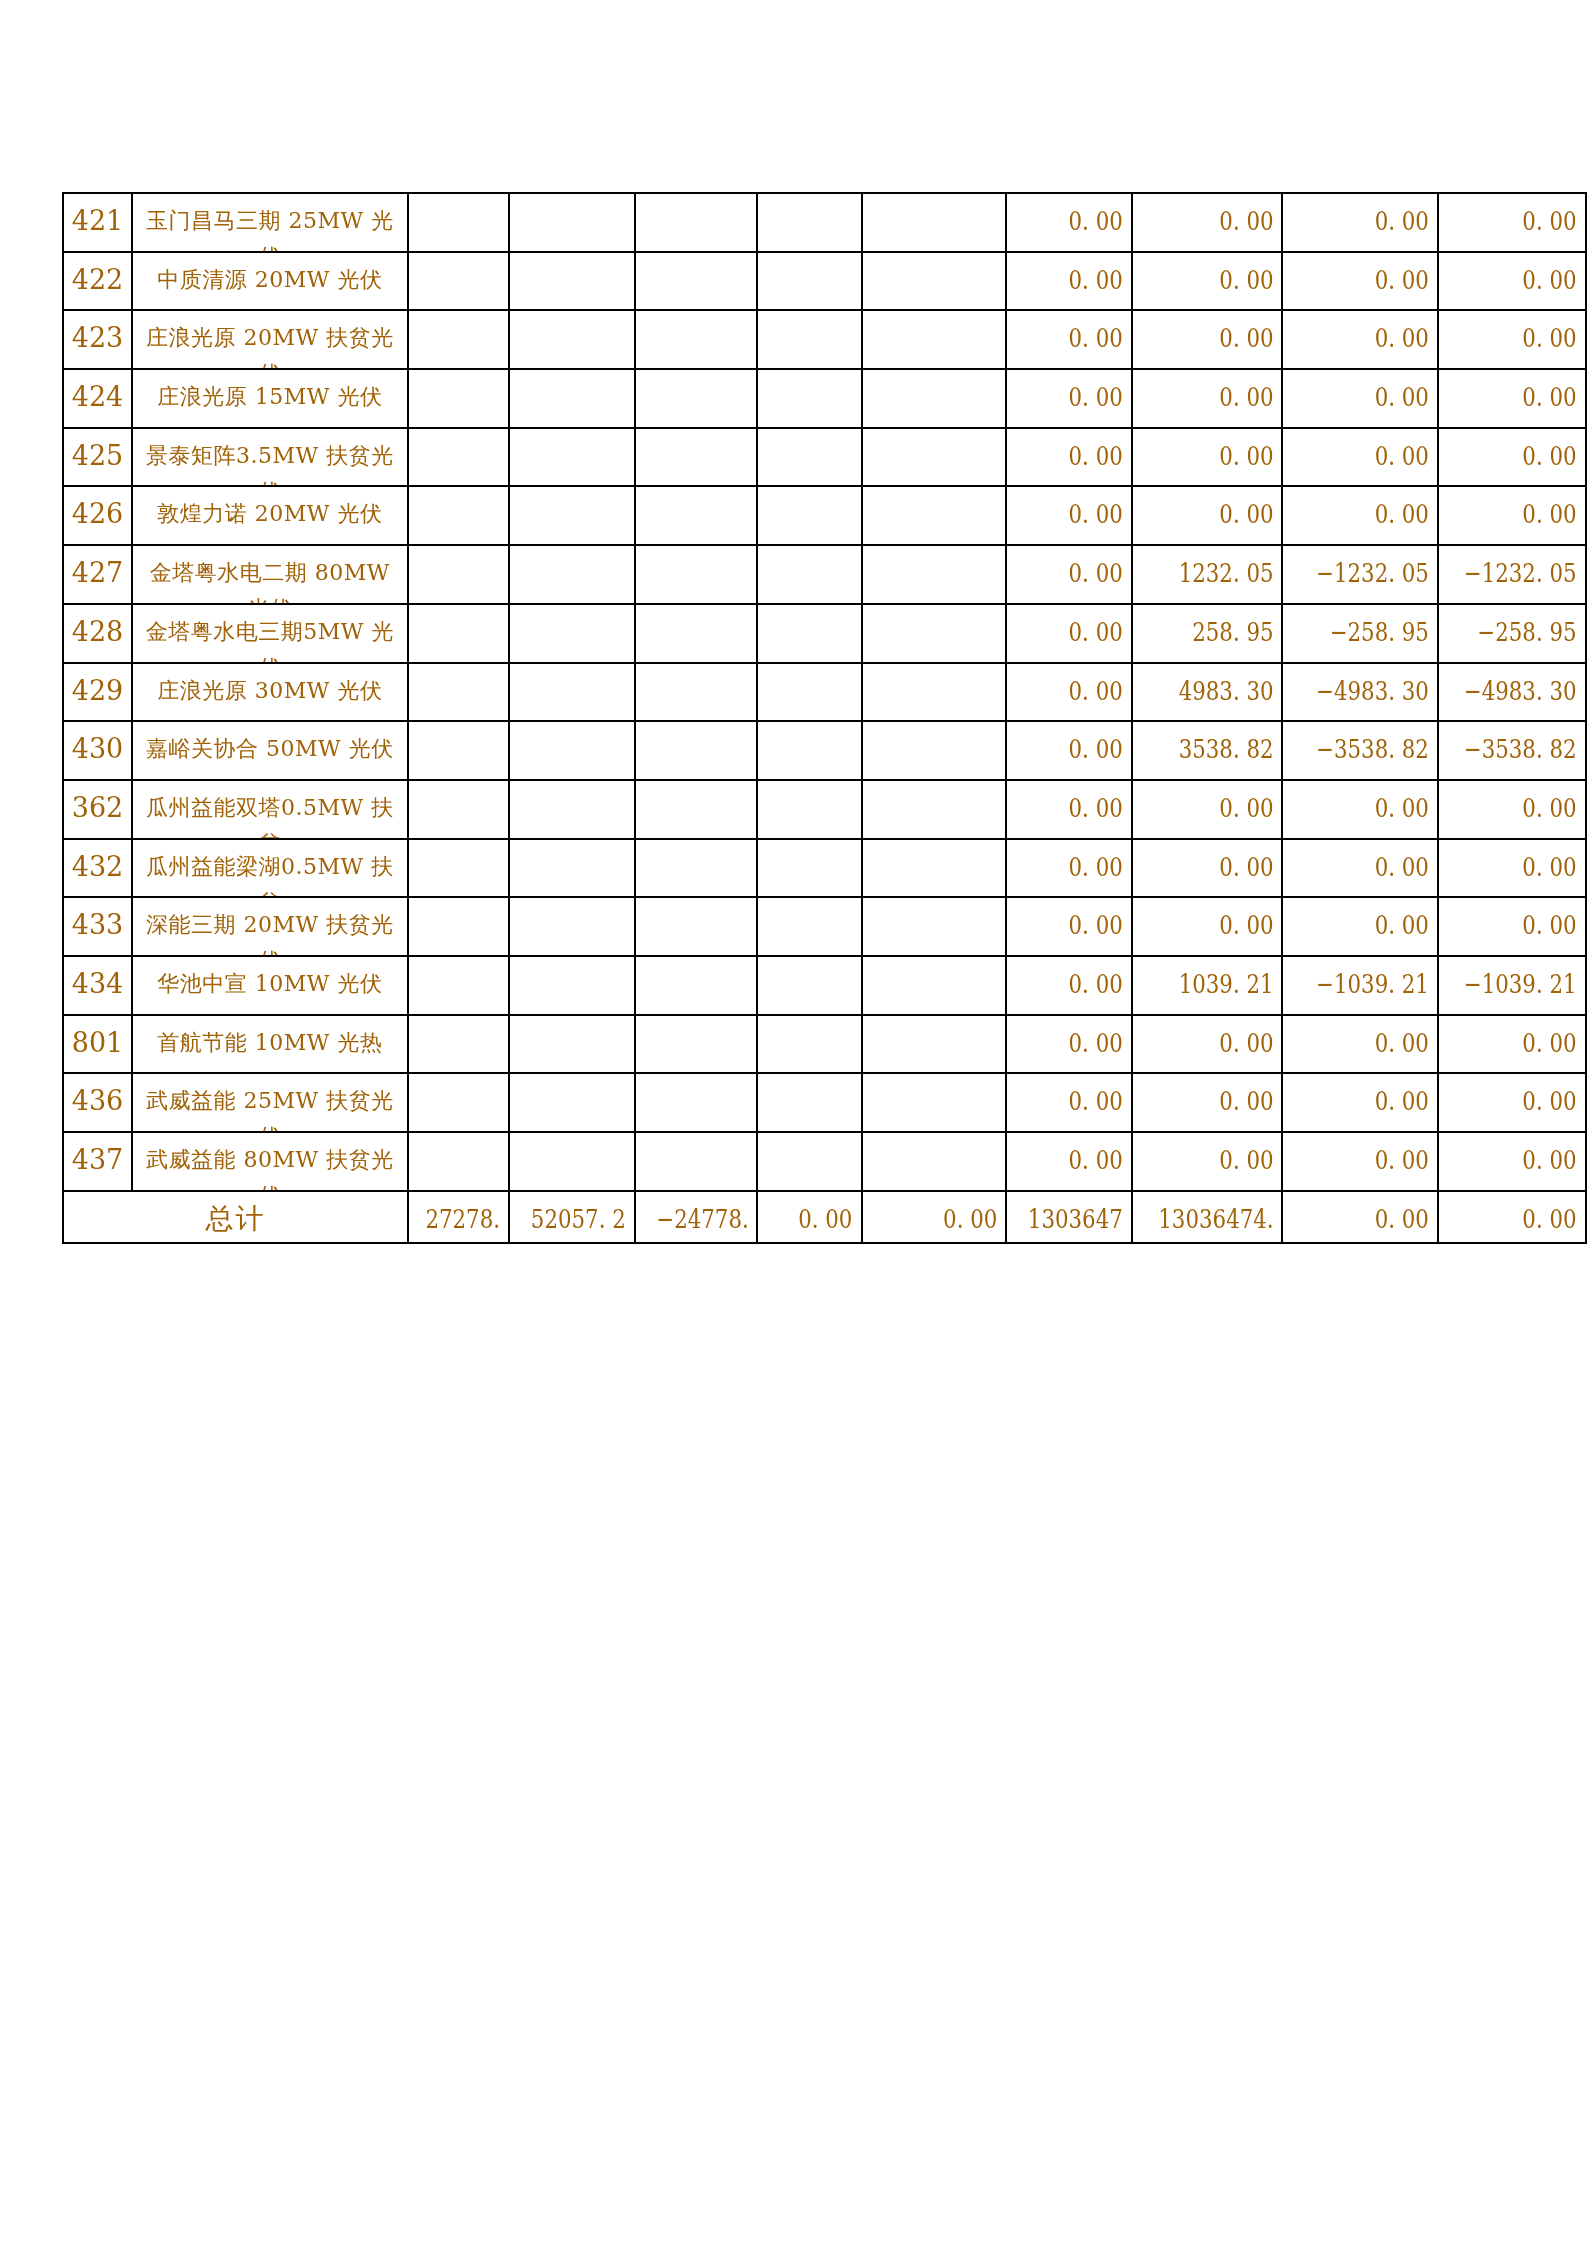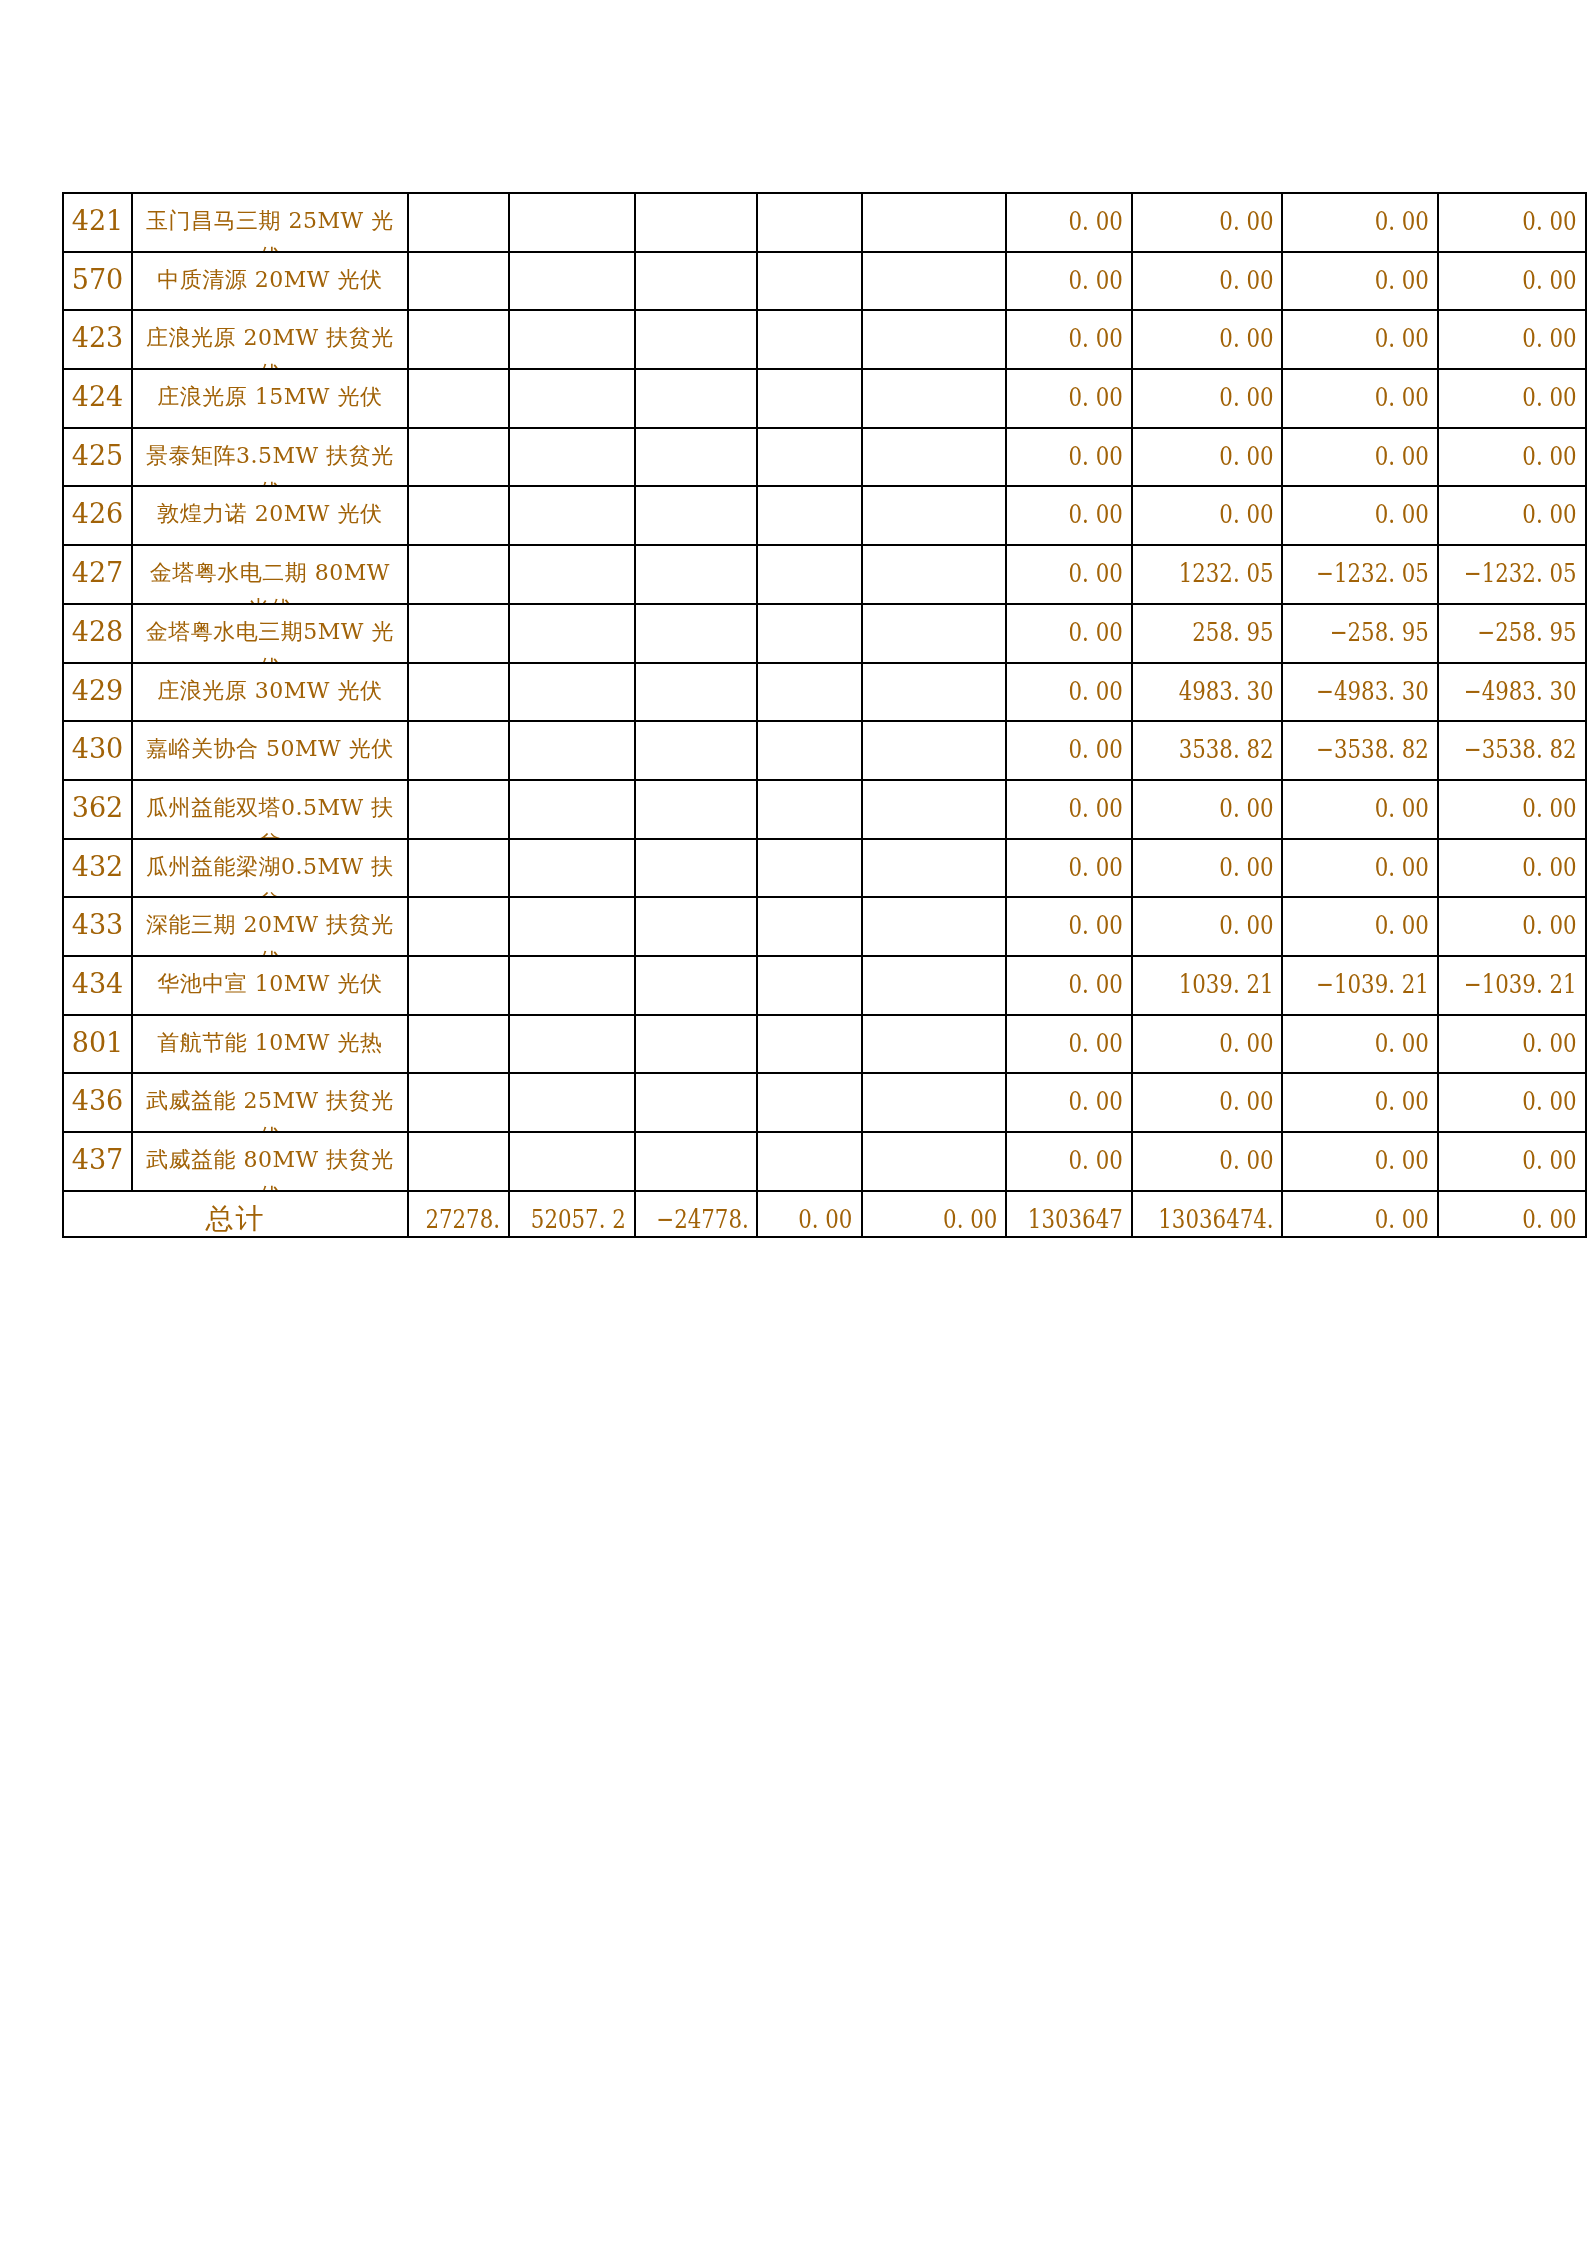--- a/index.html
+++ b/index.html
@@ -22,21 +22,21 @@
     padding:0;
     vertical-align:top;
     overflow:hidden;
   }
   .cb {               
     box-sizing:border-box;
     height:56.7px;
     overflow:hidden;
     padding-top:9px;
   }
-  .cb.total-h { height:44px; }
+  .cb.total-h { height:50px; }
   .ln { line-height:36px; white-space:nowrap; display:block; }
   .c-center { text-align:center; }
   .c-right  { text-align:right; }
   .c-right .cb { padding-right:8px; }
   .rownum  { font-size:27px; }
   .pname   { font-size:22px; letter-spacing:0.5px; }
   .numtxt  { font-size:26px; transform:scaleX(0.82); transform-origin:100% 50%; }
   .totlbl  { font-size:28px; letter-spacing:2px; }
 </style>
 </head>
@@ -102,21 +102,21 @@
           </td>
           <td class="c-right">
             <div class="cb">
               <div class="ln numtxt">0. 00</div>
             </div>
           </td>
         </tr>
         <tr>
           <td class="c-center">
             <div class="cb">
-              <div class="ln rownum">570</div>
+              <div class="ln rownum">422</div>
             </div>
           </td>
           <td class="c-center">
             <div class="cb">
               <div class="ln pname">中质清源 20MW 光伏</div>
             </div>
           </td>
           <td>
             <div class="cb"></div>
           </td>

